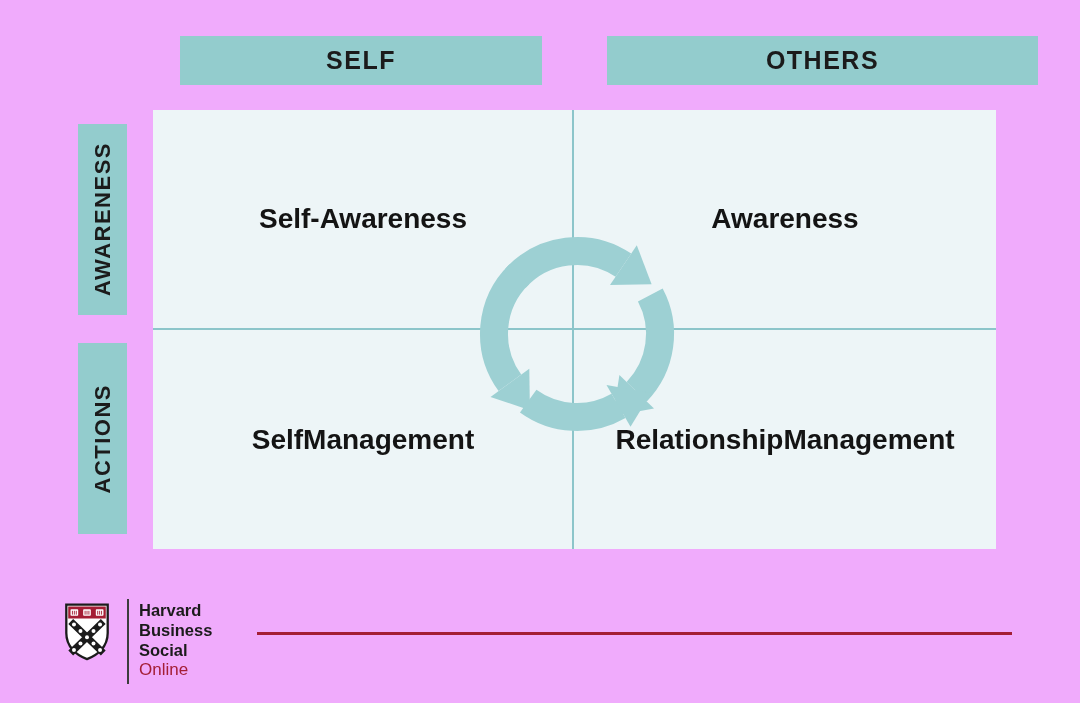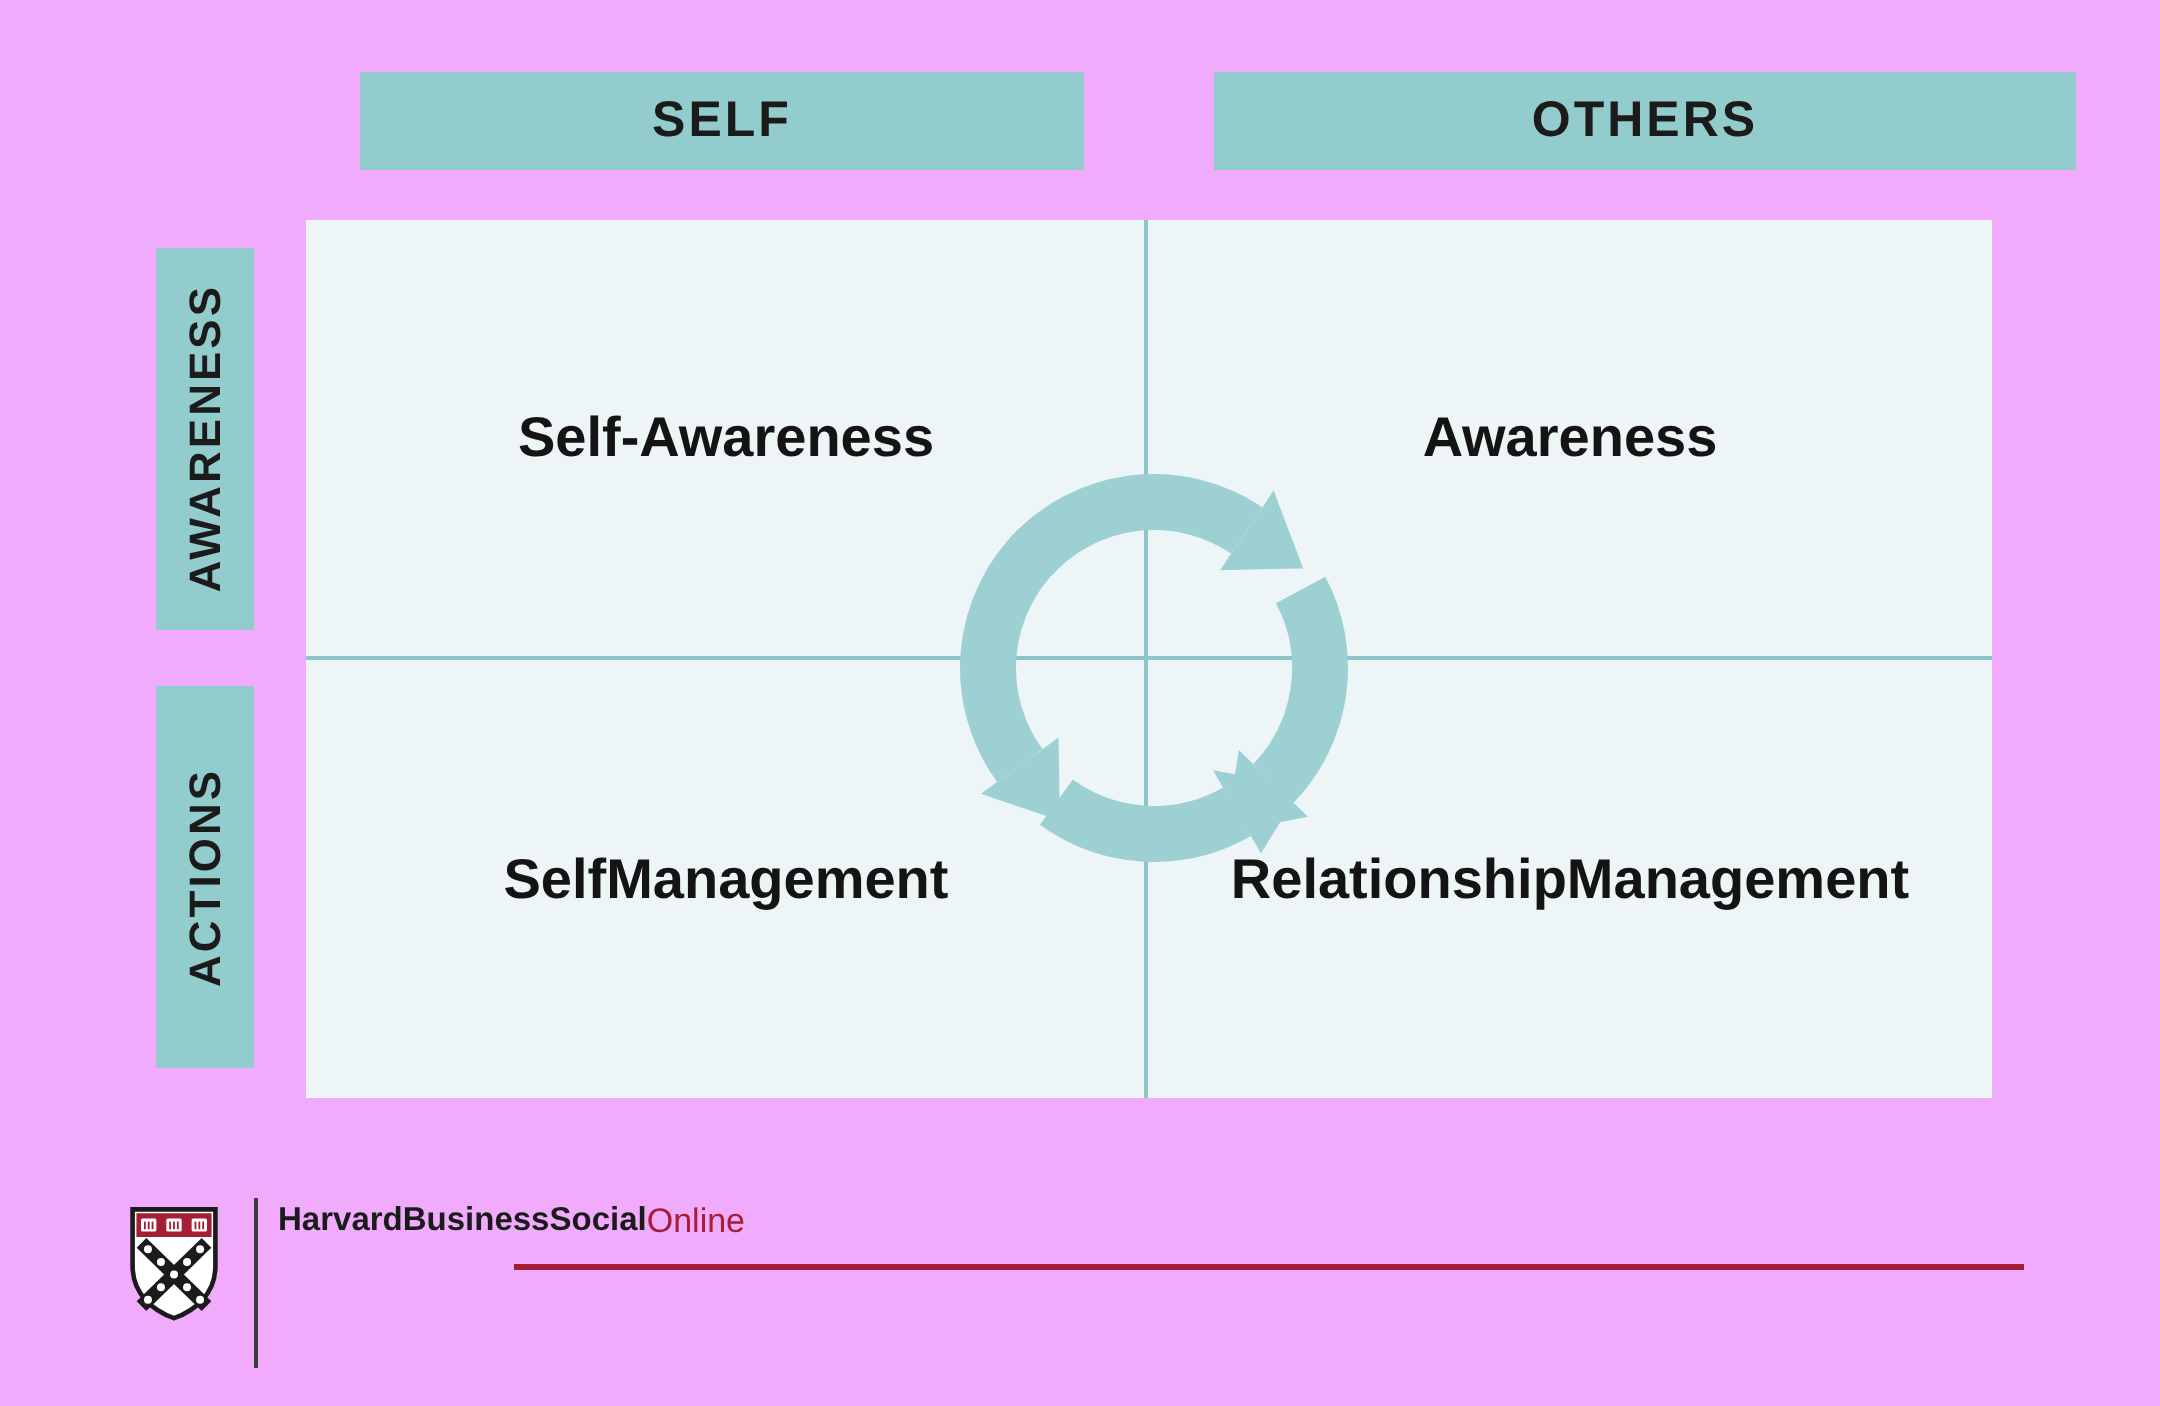--- a/index.html
+++ b/index.html
@@ -35,21 +35,21 @@
     font-weight:700;font-size:28px;line-height:40px;color:#141414;text-align:center;
   }
   .quad-tl{left:0;top:0;width:420px;height:218px;}
   .quad-tr{left:421px;top:0;width:422px;height:218px;}
   .quad-bl{left:0;top:220px;width:420px;height:219px;}
   .quad-br{left:421px;top:220px;width:422px;height:219px;}
   .cycle{position:absolute;left:314px;top:114px;width:220px;height:220px;}
   
   .shield{position:absolute;left:64px;top:602px;width:46px;height:59px;}
   .logo-divider{position:absolute;left:127px;top:599px;width:2px;height:85px;background:#3c3c3c;}
-  .logo-text{position:absolute;left:139px;top:601px;display:flex;flex-direction:row;}
+  .logo-text{position:absolute;left:139px;top:601px;display:flex;flex-direction:column;}
   .logo-text .l{font-weight:700;font-size:16.5px;line-height:19.8px;color:#1b1b1b;}
   .logo-text .sub{font-weight:400;font-size:17px;line-height:20px;color:#a41e35;}
   .crimson-rule{position:absolute;left:257px;top:632px;width:755px;height:2.5px;background:#a41e35;}
 </style>
 </head>
 <body>
 
 <div class="canvas">
 
   <div class="col-header hdr-self">

